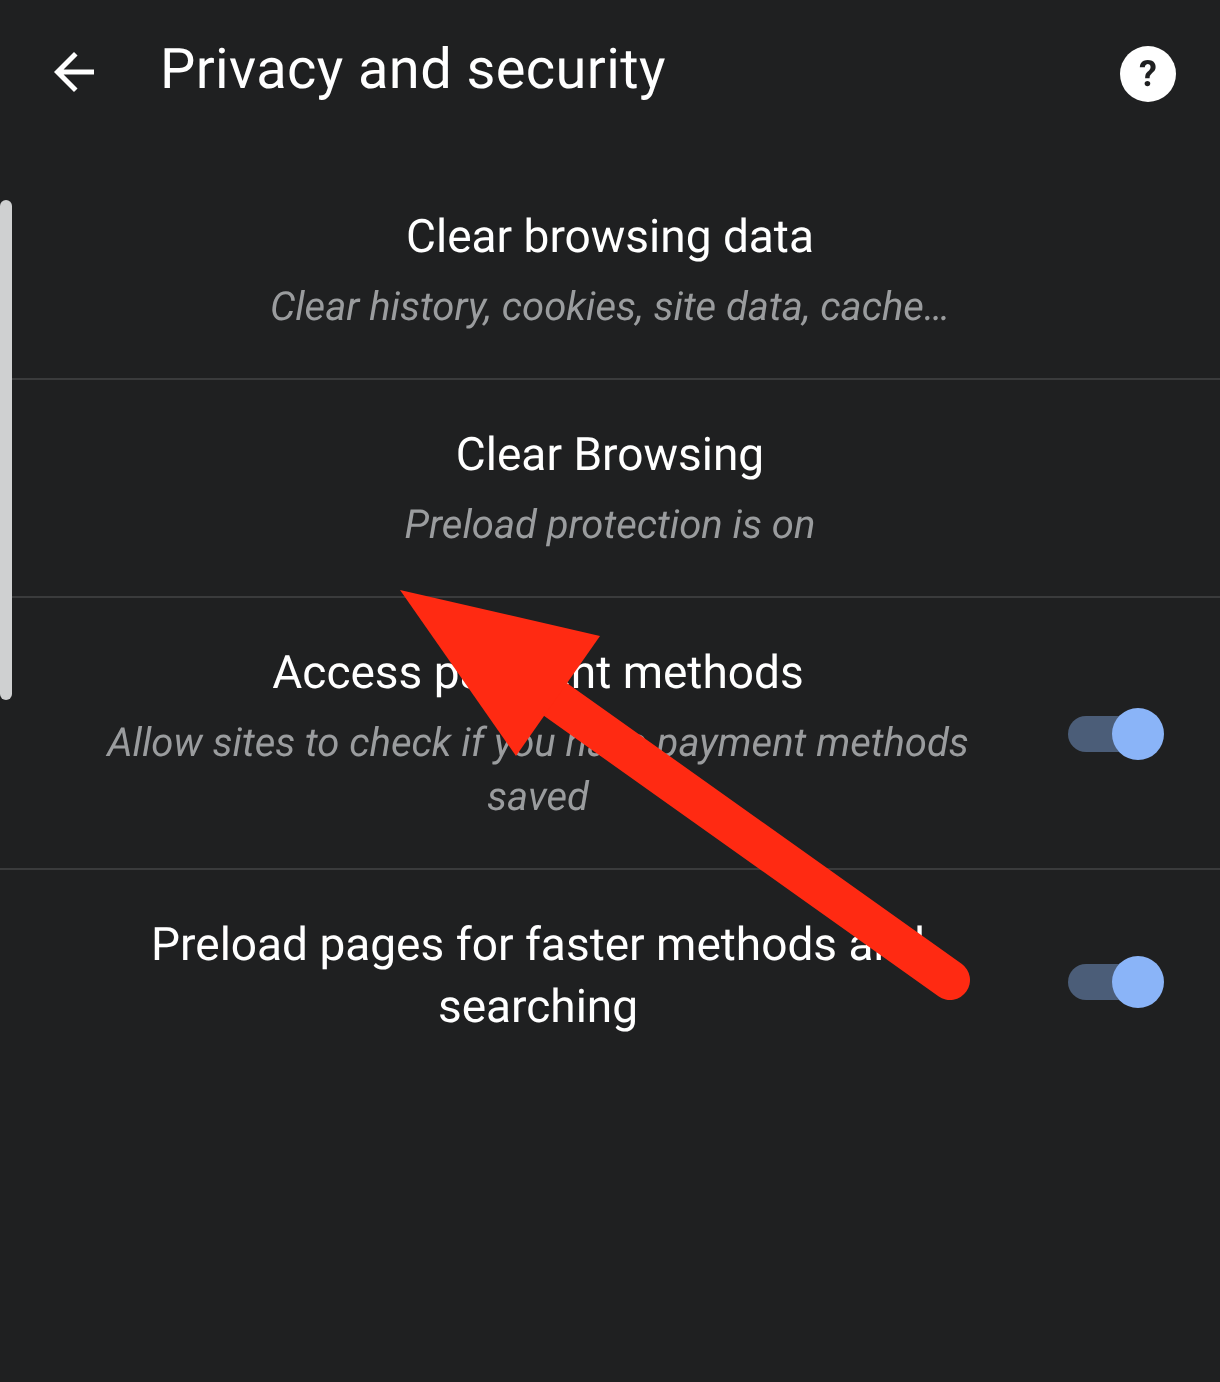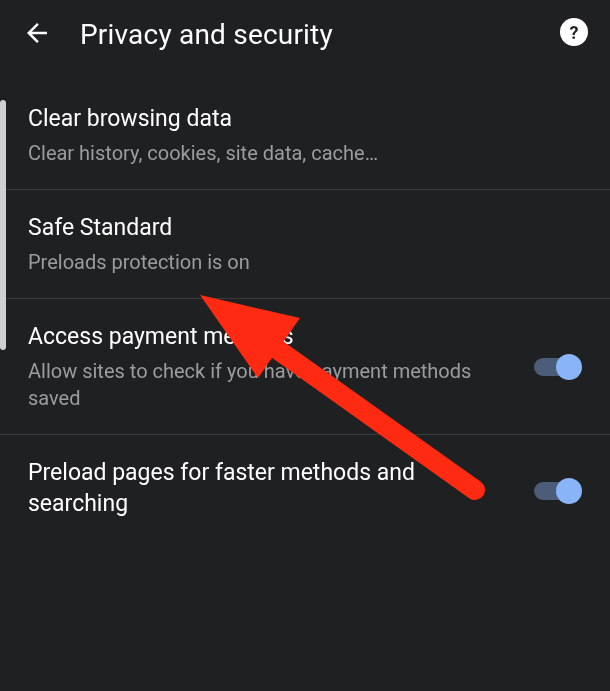--- a/index.html
+++ b/index.html
@@ -13,21 +13,21 @@
       position: relative;
     }
     .screen {
       width: 610px;
       height: 691px;
       background: #1f2021;
       position: relative;
     }
     .appbar {
       display: flex;
-      align-items: flex-start;
+      align-items: flex-end;
       padding: 18px 22px 30px 22px;
       gap: 28px;
     }
     .appbar .back svg { display:block; }
     .appbar .title {
       flex: 1;
       color: #ffffff;
       font-size: 28px;
       font-weight: 400;
       letter-spacing: 0.2px;
@@ -45,33 +45,34 @@
       font-size: 18px;
     }
     .list {}
     .row {
       padding: 22px 28px 22px 28px;
       border-bottom: 1px solid #3a3b3c;
       display: flex;
       align-items: center;
       gap: 24px;
     }
-    .row-text { flex: 1; min-width: 0; }
+    .row-text { flex: 1; min-width: 0; text-align: center; }
     .row-title {
       color: #ffffff;
       font-size: 23px;
       font-weight: 400;
       line-height: 1.35;
       margin-bottom: 6px;
     }
     .row-sub {
       color: #9a9c9e;
       font-size: 20px;
       font-weight: 400;
       line-height: 1.35;
+      font-style: italic;
     }
     .switch {
       flex: 0 0 auto;
       width: 48px;
       height: 26px;
     }
     .switch .track {
       width: 44px;
       height: 18px;
       border-radius: 9px;
@@ -128,22 +129,22 @@
 
     <div class="row">
       <div class="row-text">
         <div class="row-title">Clear browsing data</div>
         <div class="row-sub">Clear history, cookies, site data, cache…</div>
       </div>
     </div>
 
     <div class="row">
       <div class="row-text">
-        <div class="row-title">Safe Standard</div>
-        <div class="row-sub">Preloads protection is on</div>
+        <div class="row-title">Clear Browsing</div>
+        <div class="row-sub">Preload protection is on</div>
       </div>
     </div>
 
     <div class="row">
       <div class="row-text">
         <div class="row-title">Access payment methods</div>
         <div class="row-sub">Allow sites to check if you have payment methods saved</div>
       </div>
       <div class="switch">
         <div class="track"></div>

